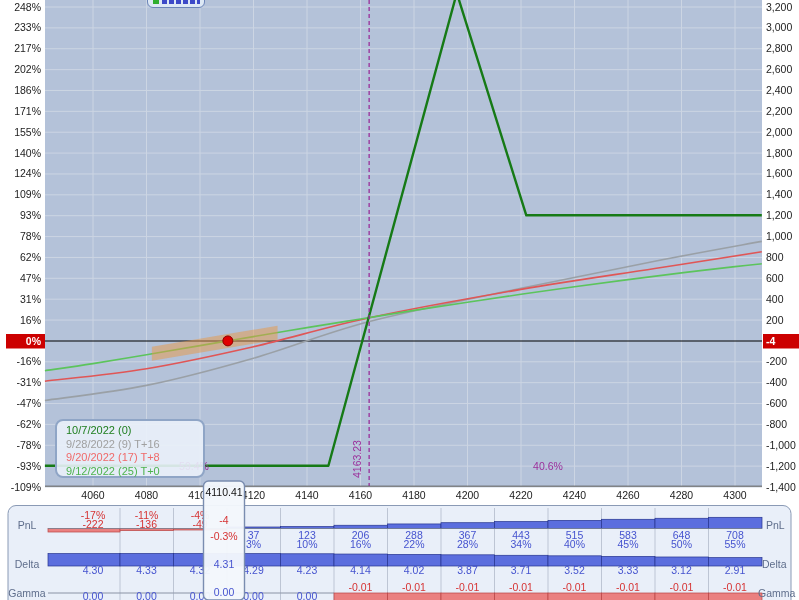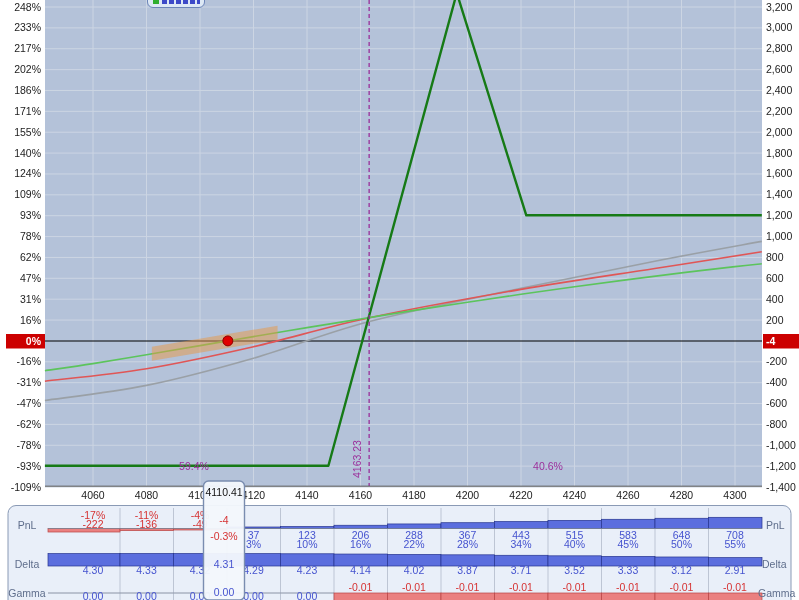--- a/index.html
+++ b/index.html
@@ -270,18 +270,24 @@
   <text class="gut" x="758" y="597">Gamma</text>
 
   <rect x="203.5" y="481" width="41" height="119" rx="5" fill="#f3f7fc" fill-opacity="0.96" stroke="#7a8db0" stroke-width="1.4"></rect>
   <text class="cur" x="224" y="496" text-anchor="middle" fill="#111">4110.41</text>
   <text class="cur" x="224" y="524" text-anchor="middle" fill="#d63333">-4</text>
   <text class="cur" x="224" y="540" text-anchor="middle" fill="#d63333">-0.3%</text>
   <text class="cur" x="224" y="568" text-anchor="middle" fill="#4553cf">4.31</text>
   <text class="cur" x="224" y="596" text-anchor="middle" fill="#4553cf">0.00</text>
 </svg>
 
+<div id="legendBox">
+  <span class="legend-row" style="color: rgb(30, 126, 30);">10/7/2022 (0)</span>
+  <span class="legend-row" style="color: rgb(160, 160, 160);">9/28/2022 (9) T+16</span>
+  <span class="legend-row" style="color: rgb(240, 106, 106);">9/20/2022 (17) T+8</span>
+  <span class="legend-row" style="color: rgb(77, 179, 77);">9/12/2022 (25) T+0</span>
+</div>
 
 <div id="topLegend">
   <span class="sq"></span>
   <span class="txtclip"></span>
 </div>
 </div>
 
 </body></html>

